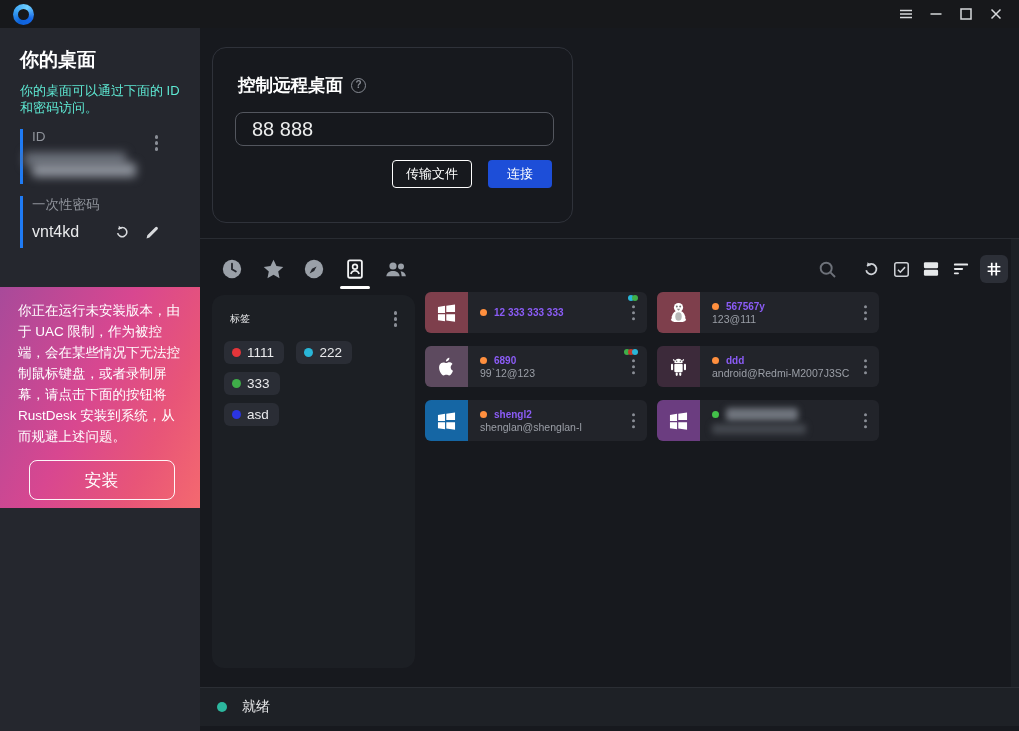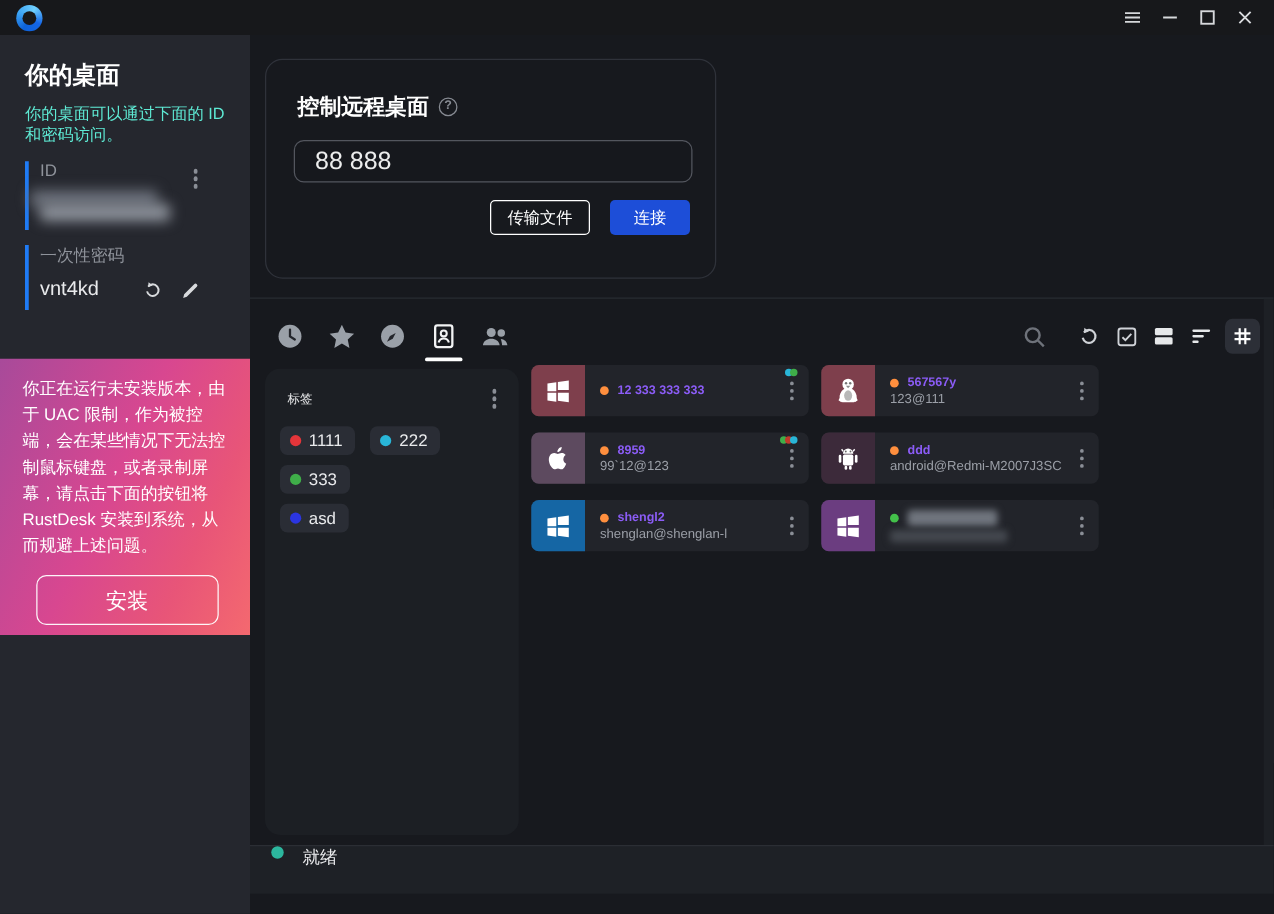--- a/index.html
+++ b/index.html
@@ -74,21 +74,21 @@
   .pname { font-size:10px; font-weight:bold; color:#8b5cf6; white-space:nowrap; }
   .psub { font-size:10.5px; color:#9b9fa7; white-space:nowrap; }
   .pkebab { position:absolute; right:8px; top:50%; transform:translateY(-50%); }
   .tagdots { position:absolute; top:3px; right:9px; display:flex; }
   .tagdots span { width:6px; height:6px; border-radius:50%; margin-left:-2px; }
   .blur-name { width:72px; height:13px; background:#70757e; border-radius:3px; filter:blur(3px); }
   .blur-sub { width:94px; height:10px; background:#44484f; border-radius:3px; filter:blur(3px); margin-top:2px; }
 
   .scroll-strip { position:absolute; right:0; top:211px; width:8px; height:452px; background:#1d2025; }
 
-  .statusbar { position:absolute; left:0; bottom:16px; width:819px; height:39px; background:#1e2126; border-top:1px solid #2b2e34; display:flex; align-items:flex-start; padding-left:17px; gap:15px; }
+  .statusbar { position:absolute; left:0; bottom:5px; width:819px; height:39px; background:#1e2126; border-top:1px solid #2b2e34; display:flex; align-items:center; padding-left:17px; gap:15px; }
   .sdot { width:10px; height:10px; border-radius:50%; }
   .stext { font-size:14px; color:#e9eaec; }
 </style>
 </head>
 <body>
 
 <div class="topbar">
   <div class="logo"></div>
   <div class="win-controls">
     <div class="wbtn">
@@ -338,21 +338,21 @@
 
     <div class="peer-card">
       <div class="tile" style="background: rgb(93, 74, 95);">
         <svg width="25" height="25" viewBox="0 0 24 24" fill="#fff">
             <path d="M16 12.8c0-2.1 1.7-3.1 1.8-3.2-1-1.4-2.5-1.6-3-1.6-1.3-.1-2.5.75-3.1.75-.6 0-1.6-.73-2.7-.7-1.4 0-2.7.8-3.4 2.1-1.5 2.5-.4 6.2 1 8.3.7 1 1.5 2.1 2.6 2.1 1 0 1.4-.66 2.7-.66 1.2 0 1.6.66 2.7.66 1.1 0 1.8-1 2.5-2 .8-1.2 1.1-2.3 1.1-2.4 0-.01-2.2-.85-2.2-3.35zM13.9 6.1c.55-.7.95-1.65.84-2.6-.8.03-1.8.55-2.4 1.24-.5.6-.98 1.57-.86 2.5.9.07 1.84-.45 2.42-1.14z"></path>
           </svg>
       </div>
       <div class="pinfo">
         <div class="prow">
           <span class="pdot" style="background: rgb(255, 143, 62);"></span>
-          <span class="pname">8959</span>
+          <span class="pname">6890</span>
         </div>
         <span class="psub">99`12@123</span>
       </div>
       <div class="tagdots">
         <span style="background: rgb(63, 174, 73);"></span>
           <span style="background: rgb(192, 57, 43);"></span>
           <span style="background: rgb(41, 182, 216);"></span>
       </div>
       <div class="kebab pkebab">
           <i></i>

